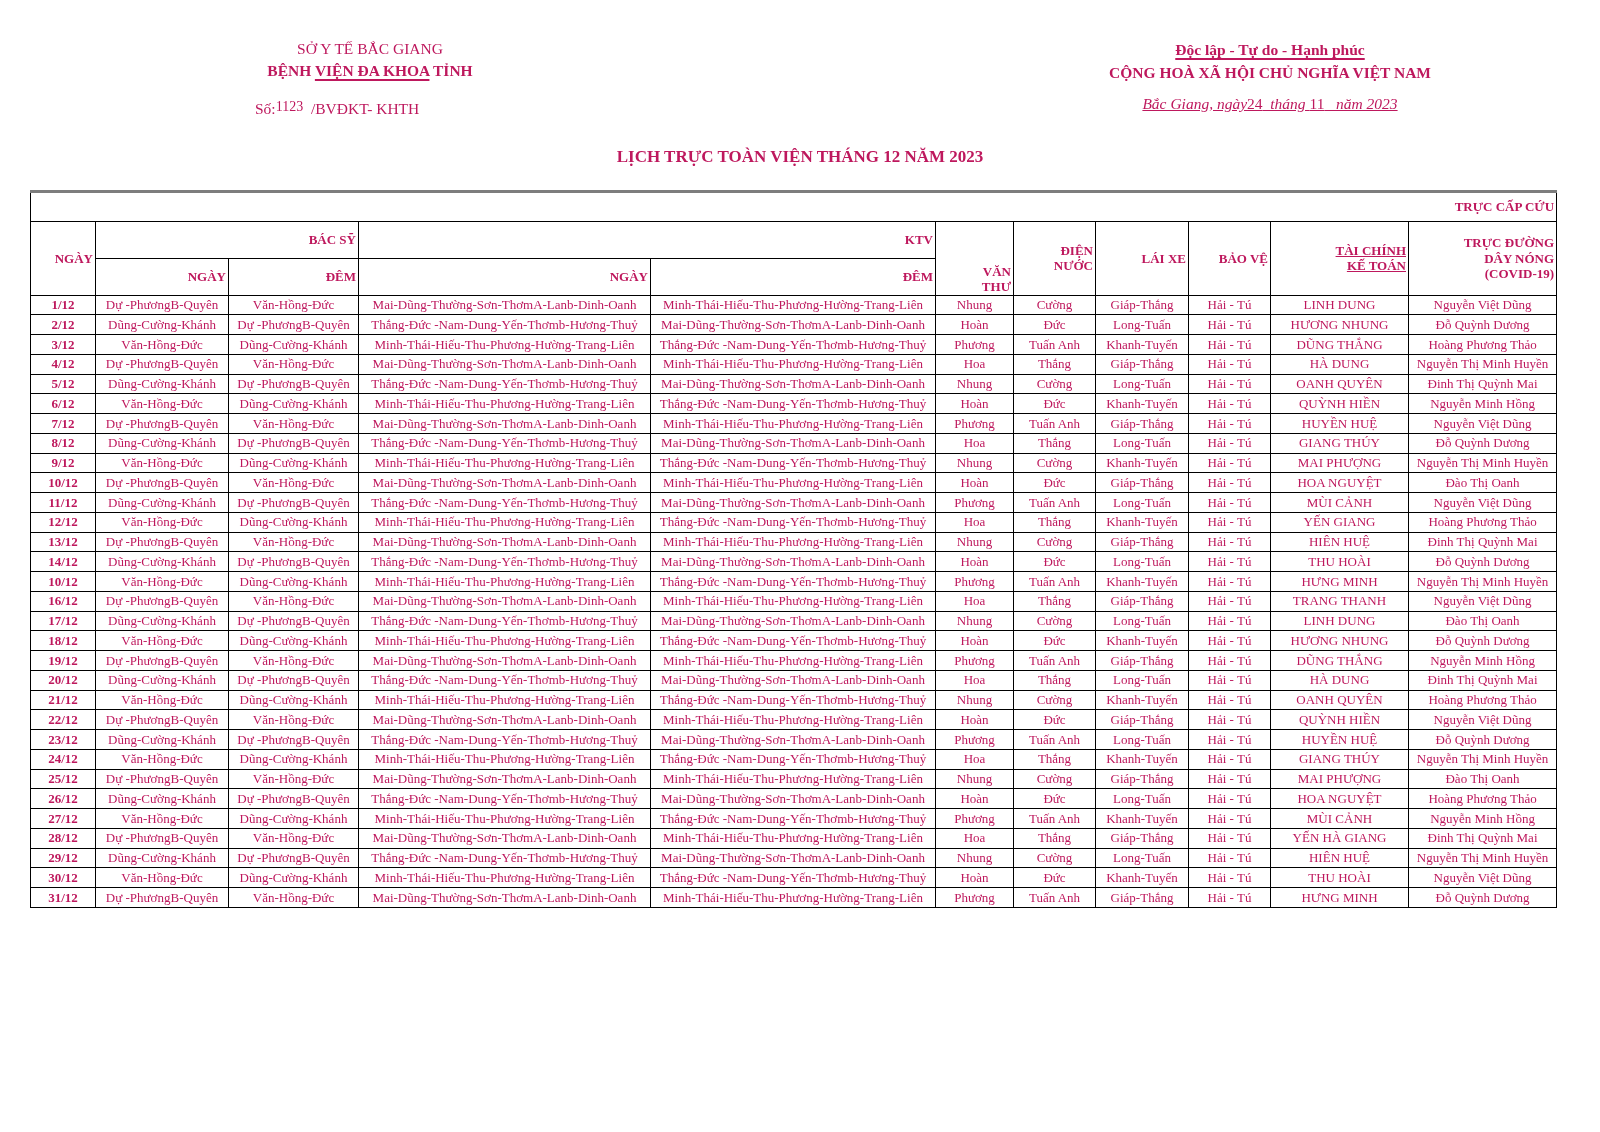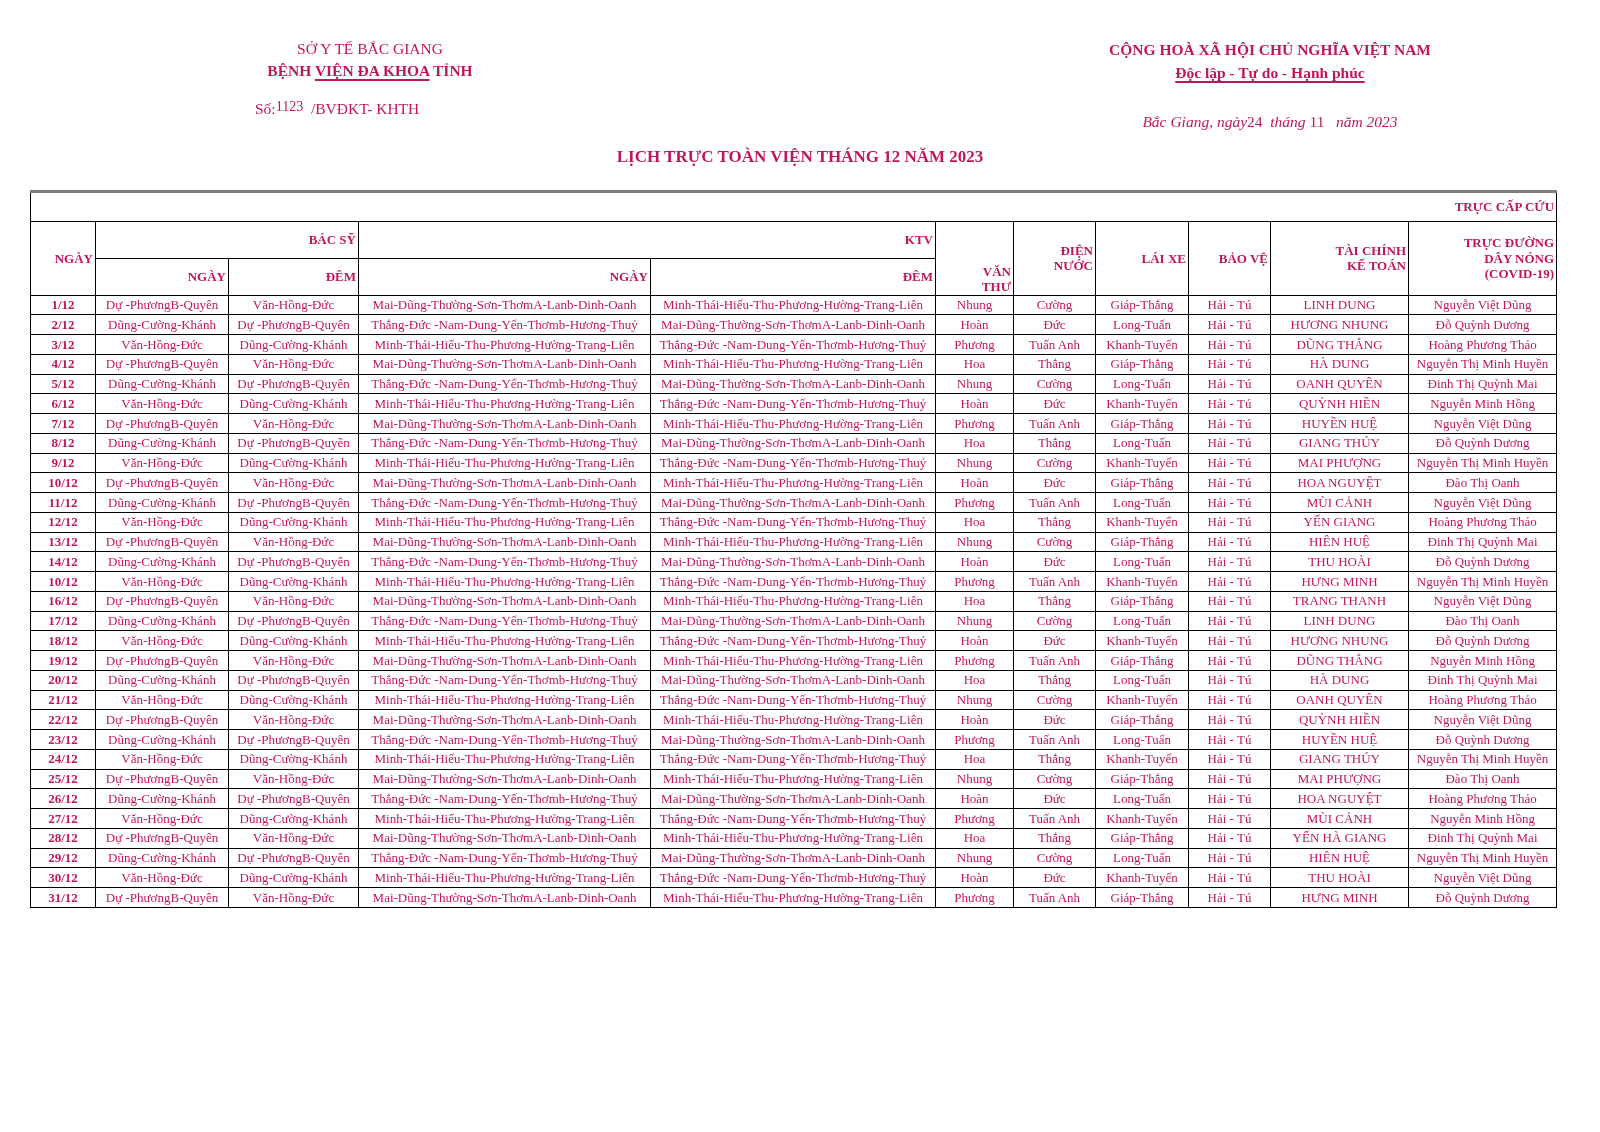--- a/index.html
+++ b/index.html
@@ -19,21 +19,21 @@
     position: absolute; left: 1055px; top: 38px; width: 430px;
     text-align: center; font-size: 15.5px; line-height: 23px;
   }
   .bold { font-weight: bold; }
   .ul { text-decoration: underline; text-underline-offset: 3px; text-decoration-thickness: 1.5px; }
   .so-line {
     position: absolute; left: 255px; top: 100px;
     font-size: 15.5px; white-space: pre;
   }
   .raised { position: relative; top: -3px; font-size: 14px; }
-  .date-line { margin-top: 26px; font-size: 15.5px; white-space: pre; }
+  .date-line { margin-top: 8px; font-size: 15.5px; white-space: pre; text-decoration: underline; }
   .it { font-style: italic; }
   .up { font-style: normal; }
   .doc-title {
     position: absolute; left: 0; top: 147px; width: 100%;
     text-align: center; font-weight: bold; font-size: 17px;
   }
   table.duty {
     position: absolute; left: 30px; top: 190px;
     width: 1526px;
     border-collapse: collapse; table-layout: fixed;
@@ -48,42 +48,42 @@
   }
   tr.hrow1 { height: 30px; }
   tr.hrow2 { height: 26px; }
   tr.hrow3 { height: 26px; }
   table.duty th { font-weight: bold; font-size: 13px; line-height: 1.18; text-align: right; }
   th.group-emergency { font-size: 13.5px; }
   th.col-ngay-main { vertical-align: bottom; padding-bottom: 3px; font-size: 13.5px; }
   th .wrap { display: inline-block; white-space: normal; }
   th .w-vanthu { max-width: 42px; margin-top: 42px; }
   th .w-diennuoc { max-width: 50px; }
-  th .w-tckt { max-width: 92px; }
+  th .w-tckt { max-width: 92px; text-decoration: underline; }
   th .w-hot { max-width: 112px; white-space: pre-line; }
   tr.data-row { height: 19.75px; padding-left: 25px; }
   tr.data-row td { font-size: 13px; }
   td.c-date { font-weight: bold; font-size: 13px; }
   td.c-bv { font-size: 12.5px; }
 </style>
 </head>
 <body>
 
 <div class="page">
 
   <div class="org-left">
     <div>SỞ Y TẾ BẮC GIANG</div>
     <div class="bold"><span>BỆNH </span><span class="ul">VIỆN ĐA KHOA</span><span> TỈNH</span></div>
   </div>
 
   <div class="so-line"><span>Số:</span><span class="raised">1123</span><span>  /BVĐKT- KHTH</span></div>
 
   <div class="org-right">
+    <div class="bold ul">Độc lập - Tự do - Hạnh phúc</div>
     <div class="bold">CỘNG HOÀ XÃ HỘI CHỦ NGHĨA VIỆT NAM</div>
-    <div class="bold ul">Độc lập - Tự do - Hạnh phúc</div>
     <div class="date-line"><span class="it">Bắc Giang, ngày</span><span class="up">24</span><span class="it">  tháng </span><span class="up">11</span><span class="it">   năm 2023</span></div>
   </div>
 
   <div class="doc-title">LỊCH TRỰC TOÀN VIỆN THÁNG 12 NĂM 2023</div>
 
   <table class="duty">
     <colgroup>
       <col style="width:65px">
         <col style="width:133px">
         <col style="width:130px">

